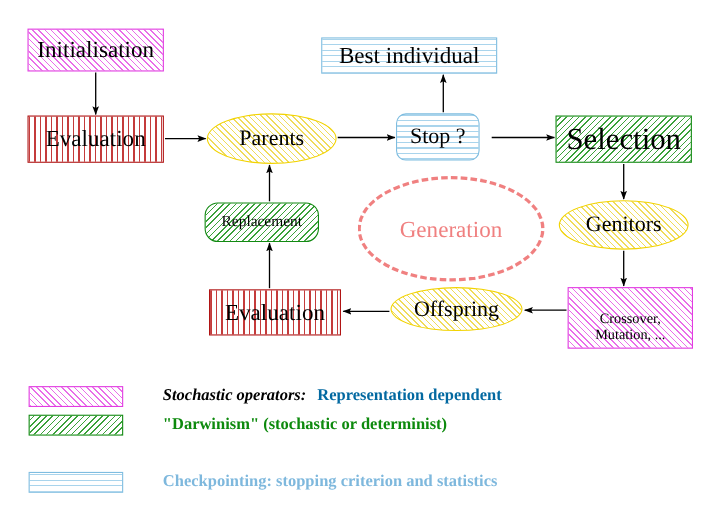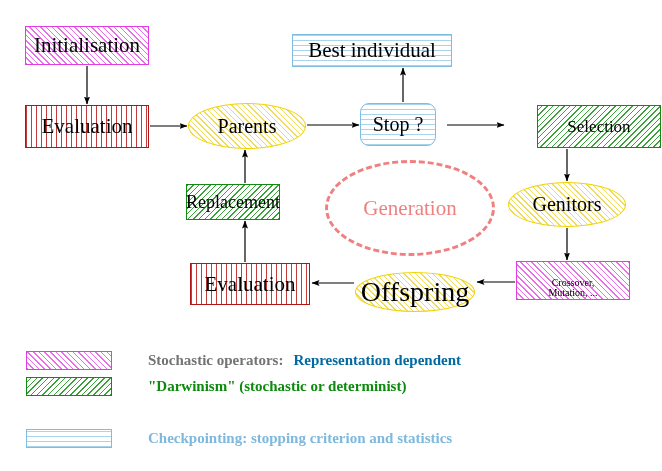--- a/index.html
+++ b/index.html
@@ -81,27 +81,27 @@
   .rounded {
     border-radius: 9px;
   }
 
   
   #node-initialisation { left: 25px;  top: 26px;  width: 124px; height: 39px;  font-size: 21px; }
   #node-evaluation-top { left: 25px;  top: 105px; width: 124px; height: 43px;  font-size: 21px; }
   #node-parents        { left: 188px; top: 103px; width: 118px; height: 46px;  font-size: 20px; }
   #node-best           { left: 292px; top: 34px;  width: 160px; height: 33px;  font-size: 21px; }
   #node-stop           { left: 360px; top: 103px; width: 76px;  height: 43px;  font-size: 20px; }
-  #node-selection      { left: 505px; top: 105px; width: 124px; height: 43px;  font-size: 17px; margin-left: 32px; }
-  #node-replacement    { left: 186px; top: 184px; width: 94px; height: 36px;  font-size: 18px; }
+  #node-selection      { left: 505px; top: 105px; width: 124px; height: 43px;  font-size: 28px; }
+  #node-replacement    { left: 186px; top: 184px; width: 104px; height: 36px;  font-size: 14px; border-radius: 12px; }
   #node-generation     { left: 325px; top: 160px; width: 170px; height: 96px;  font-size: 21px; }
   #node-genitors       { left: 508px; top: 182px; width: 118px; height: 45px;  font-size: 20px; }
   #node-evaluation-bot { left: 190px; top: 263px; width: 120px; height: 42px;  font-size: 21px; }
-  #node-offspring      { left: 355px; top: 272px; width: 120px; height: 40px;  font-size: 28px; }
-  #node-crossover      { left: 516px; top: 261px; width: 114px; height: 39px;  font-size: 10px; padding-top: 15px; }
+  #node-offspring      { left: 355px; top: 261px; width: 120px; height: 40px;  font-size: 20px; }
+  #node-crossover      { left: 516px; top: 261px; width: 114px; height: 56px;  font-size: 13px; padding-top: 15px; }
 
   #node-generation {
     border: 3px dashed #f08080;
     border-radius: 50%;
     color: #f08080;
     background: transparent;
     font-family: Liberation Serif, serif;
   }
 
   
@@ -131,21 +131,21 @@
     font-size: 15px;
     white-space: nowrap;
     font-family: "Liberation Serif", "DejaVu Serif", serif;
     font-weight: bold;
   }
   #legend-row-0 { top: 5px; }
   #legend-row-1 { top: 31px; }
   #legend-row-2 { top: 57px; }
   #legend-row-3 { top: 83px; }
 
-  #legend-text-0 .lbl { color: #737373; }
+  #legend-text-0 .lbl { color: #000000; font-style: italic; }
   #legend-text-0 .val { color: #0369a1; margin-left: 10px; }
   #legend-text-1 { color: #0d8a0d; }
   #legend-text-2 { color: #cc1111; }
   #legend-text-3 { color: #7eb8dd; font-weight: bold; }
 
   svg#arrows {
     position: absolute;
     left: 0; top: 0;
     width: 662px;
     height: 471px;

